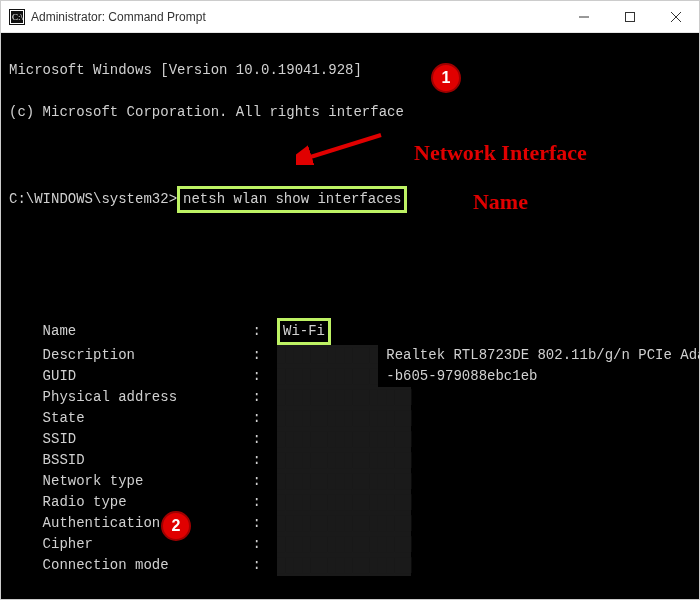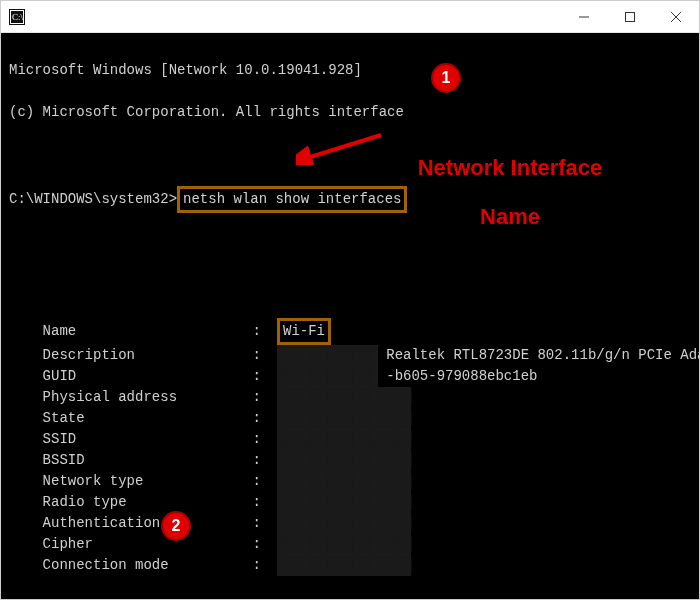--- a/index.html
+++ b/index.html
@@ -53,21 +53,21 @@
       background: #000000;
       color: #d0d0d0;
       font-size: 14px;
       line-height: 1.5;
       padding: 6px 8px;
       white-space: pre;
       position: relative;
       overflow: hidden;
     }
     .hl-red {
-      border: 3px solid #a16207;
+      border: 3px solid #bef264;
       padding: 0 3px;
       display: inline-block;
     }
     .badge {
       position: absolute;
       width: 30px;
       height: 30px;
       border-radius: 50%;
       background: #e00000;
       color: #fff;
@@ -109,60 +109,61 @@
 
   <div class="titlebar">
     <span class="icon">
       <svg width="16" height="16" viewBox="0 0 16 16">
         <rect x="0" y="0" width="16" height="16" fill="#111"></rect>
         <rect x="1" y="1" width="14" height="14" fill="#fff"></rect>
         <rect x="2" y="2" width="12" height="12" fill="#111"></rect>
         <text x="3" y="11" font-size="9" fill="#fff" font-family="Consolas">C:\</text>
       </svg>
     </span>
+    <span class="title">Administrator: Command Prompt</span>
     <span class="spacer"></span>
     <div class="win-btn">
       <svg width="10" height="10" viewBox="0 0 10 10">
           <line x1="0" y1="5" x2="10" y2="5" stroke="#333" stroke-width="1"></line>
         </svg>
     </div>
     <div class="win-btn">
       <svg width="10" height="10" viewBox="0 0 10 10">
           <rect x="0.5" y="0.5" width="9" height="9" fill="none" stroke="#333" stroke-width="1"></rect>
         </svg>
     </div>
     <div class="win-btn">
       <svg width="10" height="10" viewBox="0 0 10 10">
           <line x1="0" y1="0" x2="10" y2="10" stroke="#333" stroke-width="1"></line>
           <line x1="10" y1="0" x2="0" y2="10" stroke="#333" stroke-width="1"></line>
         </svg>
     </div>
   </div>
 
   <div class="terminal">
-<span class="row">Microsoft Windows [Network 10.0.19041.928]</span>
+<span class="row">Microsoft Windows [Version 10.0.19041.928]</span>
 <span class="row">(c) Microsoft Corporation. All rights interface</span>
 <span class="row"> </span>
 <span class="row"><span>C:\WINDOWS\system32&gt;</span><span class="hl-red">netsh wlan show interfaces</span></span>
 <span class="row"> </span>
 <span class="row"> </span>
 <div id="rows-container"><span class="row">    <span class="label">Name</span><span class="colon">:</span> <span class="hl-red">Wi-Fi</span></span><span class="row">    <span class="label">Description</span><span class="colon">:</span> <span class="redact">████████████</span><span> Realtek RTL8723DE 802.11b/g/n PCIe Adapter</span></span><span class="row">    <span class="label">GUID</span><span class="colon">:</span> <span class="redact">████████████</span><span> -b605-979088ebc1eb</span></span><span class="row">    <span class="label">Physical address</span><span class="colon">:</span> <span class="redact">████████████████</span></span><span class="row">    <span class="label">State</span><span class="colon">:</span> <span class="redact">████████████████</span></span><span class="row">    <span class="label">SSID</span><span class="colon">:</span> <span class="redact">████████████████</span></span><span class="row">    <span class="label">BSSID</span><span class="colon">:</span> <span class="redact">████████████████</span></span><span class="row">    <span class="label">Network type</span><span class="colon">:</span> <span class="redact">████████████████</span></span><span class="row">    <span class="label">Radio type</span><span class="colon">:</span> <span class="redact">████████████████</span></span><span class="row">    <span class="label">Authentication</span><span class="colon">:</span> <span class="redact">████████████████</span></span><span class="row">    <span class="label">Cipher</span><span class="colon">:</span> <span class="redact">████████████████</span></span><span class="row">    <span class="label">Connection mode</span><span class="colon">:</span> <span class="redact">████████████████</span></span></div>
 
 
 
 
 
 
 
 
     
     <div class="badge" style="top:30px; left:430px;">1</div>
     <div class="badge" style="top:478px; left:160px;">2</div>
 
-    <div class="anno-label" style="top:99px; left:380px;">
+    <div class="anno-label" style="top:84px; left:380px;font-family:Liberation Serif, serif;">
       <span>Network Interface</span><br>
       <span>Name</span>
     </div>
 
     <svg class="arrow-svg" style="top:92px; left:295px;" width="90" height="40">
       <defs>
         <marker id="ah" markerWidth="10" markerHeight="10" refX="2" refY="3" orient="auto">
           <path d="M0,0 L0,6 L8,3 z" fill="#e00000"></path>
         </marker>
       </defs>

